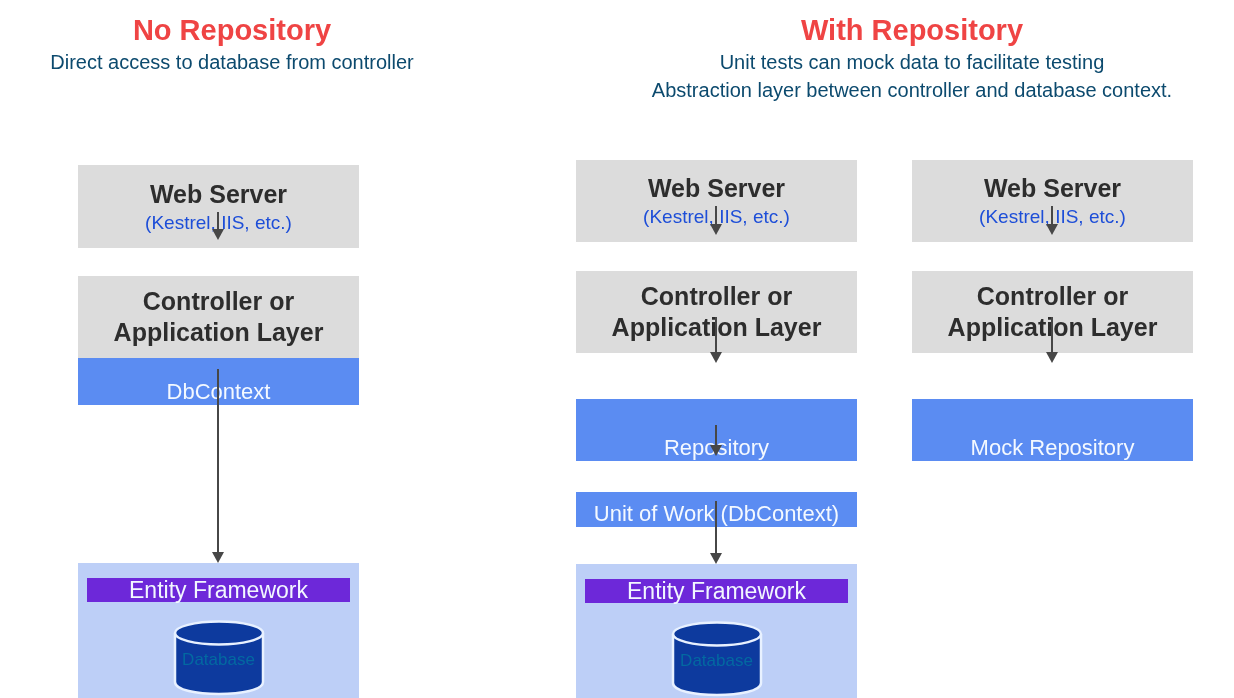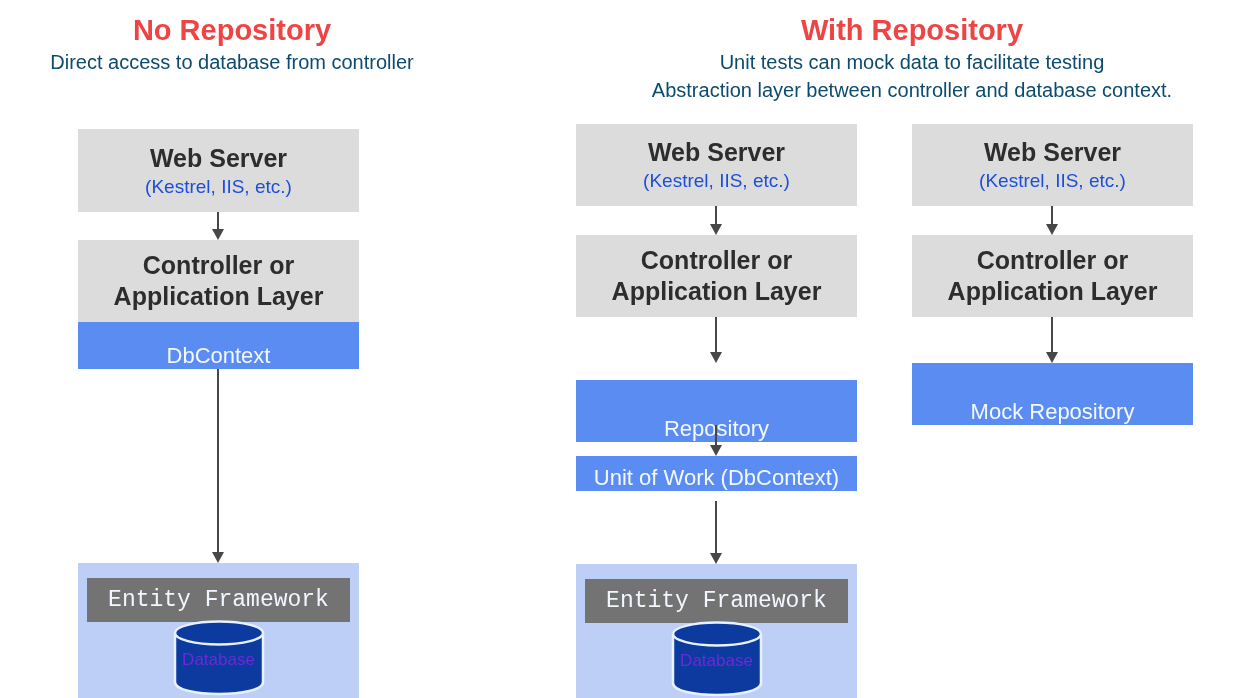--- a/index.html
+++ b/index.html
@@ -35,20 +35,21 @@
     margin: 0;
   }
   .box {
     position: absolute;
     display: flex;
     flex-direction: column;
     align-items: center;
     justify-content: center;
     text-align: center;
     box-sizing: border-box;
+    margin-top: 36px;
   }
   .box.gray { background: #dcdcdc; }
   .box.blue { background: #5b8cf2; justify-content: flex-end; }
   .box-title {
     font-size: 25px;
     font-weight: 700;
     color: #2d2d2d;
     line-height: 31px;
   }
   .box-sub {
@@ -84,26 +85,25 @@
   .ef-container {
     position: absolute;
     background: #bdcff7;
     overflow: hidden;
   }
   .ef-header {
     position: absolute;
     left: 9px;
     right: 9px;
     top: 15px;
-    height: 44px;
-    background: #737373;
+    height: 24px;
+    background: #6d28d9;
     display: flex;
     align-items: center;
     justify-content: center;
-    font-family: Liberation Mono, monospace;
   }
   .ef-header-label {
     font-size: 23px;
     font-weight: 400;
     color: #f2f7ff;
   }
   .cylinder {
     position: absolute;
     left: 50%;
     top: 57px;
@@ -112,21 +112,21 @@
     transform: translateX(-50%);
   }
   .cylinder svg { display: block; }
   .cylinder-label {
     position: absolute;
     left: 0;
     right: 0;
     top: 30px;
     text-align: center;
     font-size: 17px;
-    color: #6d28d9;
+    color: #0369a1;
   }
 </style>
 </head>
 <body>
 
 <div class="canvas">
 
   <div class="section-header" style="left:12px; top:12px; width:440px;">
     <h1 class="section-title">No Repository</h1>
     <p class="section-subtitle">Direct access to database from controller</p>
@@ -188,21 +188,21 @@
   <div class="box gray" style="left:576px; top:235px; width:281px; height:82px;">
     <div class="box-title">Controller or</div>
     <div class="box-title">Application Layer</div>
   </div>
 
   <div class="arrow" style="left:709px; top:317px; height:46px;">
     <div class="shaft"></div>
     <div class="head"></div>
   </div>
 
-  <div class="box blue" style="left:576px; top:380px; width:281px; height:62px;">
+  <div class="box blue" style="left:576px; top:363px; width:281px; height:62px;">
     <div class="blue-label">Repository</div>
   </div>
 
   <div class="arrow" style="left:709px; top:425px; height:31px;">
     <div class="shaft"></div>
     <div class="head"></div>
   </div>
 
   <div class="box blue" style="left:576px; top:456px; width:281px; height:35px;">
     <div class="blue-label">Unit of Work (DbContext)</div>

